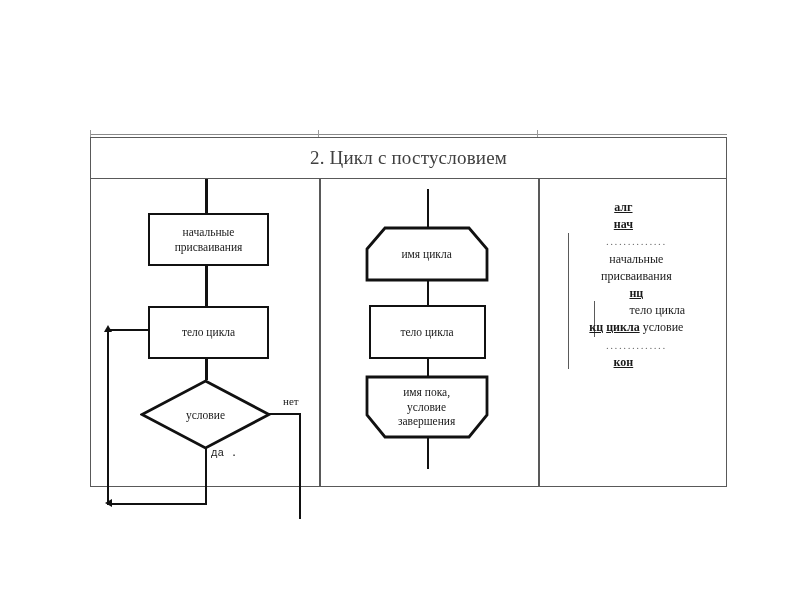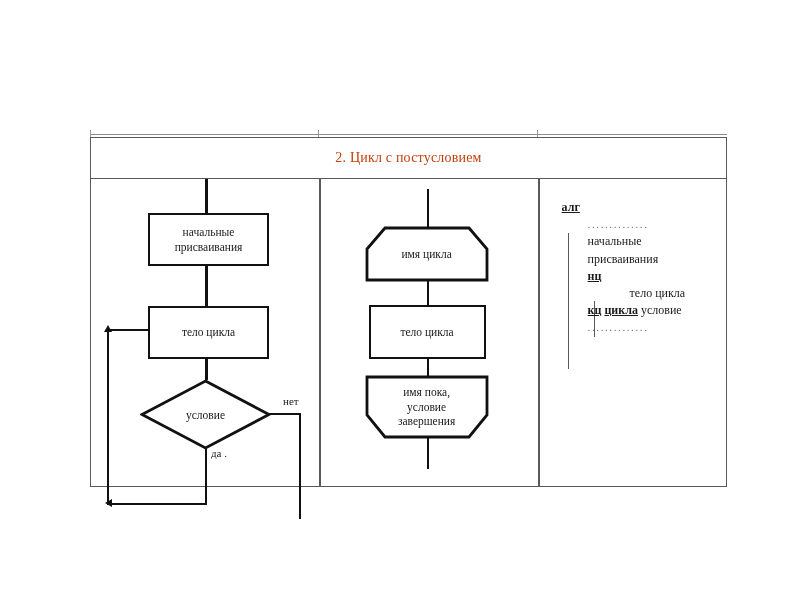--- a/index.html
+++ b/index.html
@@ -56,42 +56,42 @@
     left: 0; top: 0;
     width: 100%;
     height: 41px;
     border-bottom: 1.6px solid #595959;
     box-sizing: border-box;
     display: flex;
     align-items: center;
     justify-content: center;
   }
   #title-row .title-text {
-    font-size: 14px;
+    font-size: 19px;
     letter-spacing: .2px;
-    color: #c2410c;
+    color: #404040;
   }
   .vdiv {
     position: absolute;
     top: 41px;
     width: 1.6px;
     height: 307px;
     background: #595959;
   }
   #vdiv1 { left: 228px; }
   #vdiv2 { left: 447px; }
 
   .cell {
     position: absolute;
     top: 41px;
     height: 307px;
   }
   #cell-left   { left: 0;     width: 228px; }
   #cell-mid    { left: 229.6px; width: 249px; }
-  #cell-right  { left: 448.6px; width: 172px; }
+  #cell-right  { left: 448.6px; width: 172px; text-align: center; }
 
   
   .conn {
     position: absolute;
     background: #111;
   }
   .conn.v { width: 2.6px; }
 
   .thinconn { position: absolute; background: #111; }
   .thinconn.v { width: 2.2px; }
@@ -244,21 +244,21 @@
       <div class="conn v" style="left:114px; top:180px; height:21px;"></div>
 
       <div class="diamond-wrap" style="left:49px; top:200px; width:131px; height:71px;">
         <svg width="131" height="71" viewBox="0 0 131 71">
           <polygon points="65.5,2 129,35.5 65.5,69 2,35.5" fill="#ffffff" stroke="#111111" stroke-width="2.8"></polygon>
         </svg>
         <div class="diamond-label">условие</div>
       </div>
 
       <div class="thinconn v" style="left:114px; top:269px; height:57px;"></div>
-      <span class="branch-label" style="left:120px; top:268px;">да .</span>
+      <span class="branch-label" style="left:120px; top:268px;font-family:Liberation Mono, monospace;">да .</span>
 
       <div class="thinconn h" style="left:178px; top:234px; width:32px;"></div>
       <div class="thinconn v" style="left:208px; top:234px; height:106px;"></div>
       <span class="branch-label" style="left:172px; top:216px;margin-left:20px;">нет</span>
     </div>
 
     <div class="cell" id="cell-mid">
 
       <div class="conn v" style="left:106px; top:10px; height:38px;"></div>
 
@@ -296,20 +296,23 @@
     <div class="cell" id="cell-right">
       <div id="code">
 
         <div class="guide" id="guide-outer"></div>
         <div class="guide" id="guide-inner"></div>
 
         <div class="code-line">
           <span class="kw">алг</span>
         </div>
 
+        <div class="code-line">
+          <span class="kw">нач</span>
+        </div>
 
         <div class="code-line ind1">
           <span class="dots">..............</span>
         </div>
 
         <div class="code-line ind1">
           <span>начальные</span>
         </div>
 
         <div class="code-line ind1">
@@ -326,18 +329,21 @@
 
 
         <div class="code-line ind1">
           <span class="kw">кц</span><span>&nbsp;</span><span class="kw">цикла</span><span> условие</span>
         </div>
 
         <div class="code-line ind1">
           <span class="dots">..............</span>
         </div>
 
+        <div class="code-line">
+          <span class="kw">кон</span>
+        </div>
 
       </div>
     </div>
 
   </div>
 </div>
 
 </body></html>

